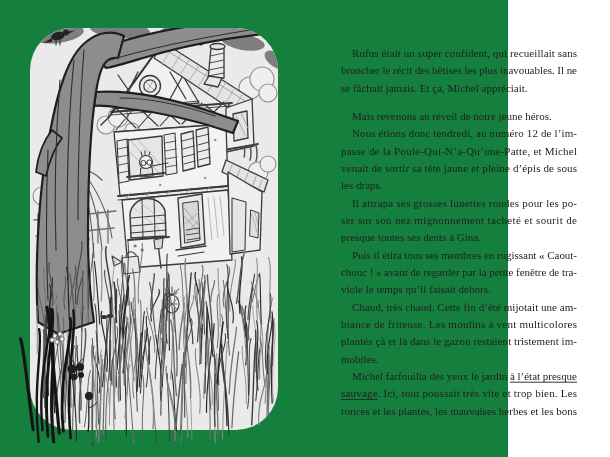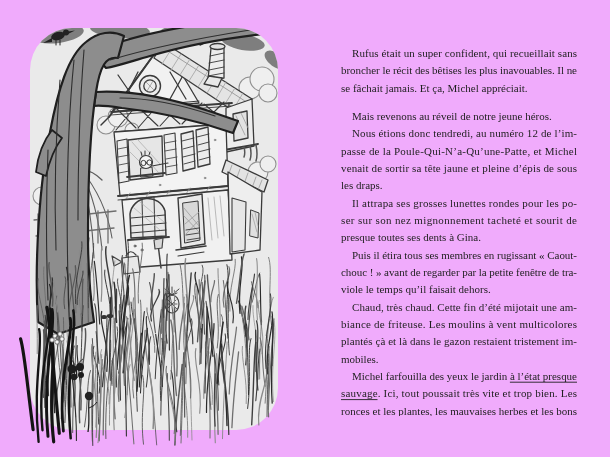--- a/index.html
+++ b/index.html
@@ -1,18 +1,18 @@
 <!DOCTYPE html>
 <html style="--panel_bg: #eaeaea; --ink: #3a3a3a; --text_ink: #1f1f1f; --tree_gray: #8d8d8d; --canopy_gray: #7e7e7e;"><head>
 <meta charset="utf-8">
 <style>
   html,body{margin:0;padding:0;background:#ffffff;}
   body{width:610px;height:457px;position:relative;overflow:hidden;
        font-family:"Liberation Serif",serif;}
-  .spread{position:absolute;left:0;top:0;width:610px;height:457px;background:#f0abfc;}
+  .spread{position:absolute;left:0;top:0;width:508px;height:457px;background:#15803d;}
   #illu{position:absolute;left:0;top:0;}
   #storySvg{position:absolute;left:336px;top:44px;}
   #storySvg text{font-family:"Liberation Serif",serif;font-size:11px;fill:#1f1f1f;}
   #storySvg .uline{stroke:#1f1f1f;stroke-width:0.9;}
   .pagenum{position:absolute;left:336px;top:417px;width:246px;text-align:center;
            font-size:11px;color:#262626;}
   #grass path{fill:none;stroke-linecap:round;}
 </style>
 </head>
 <body>

